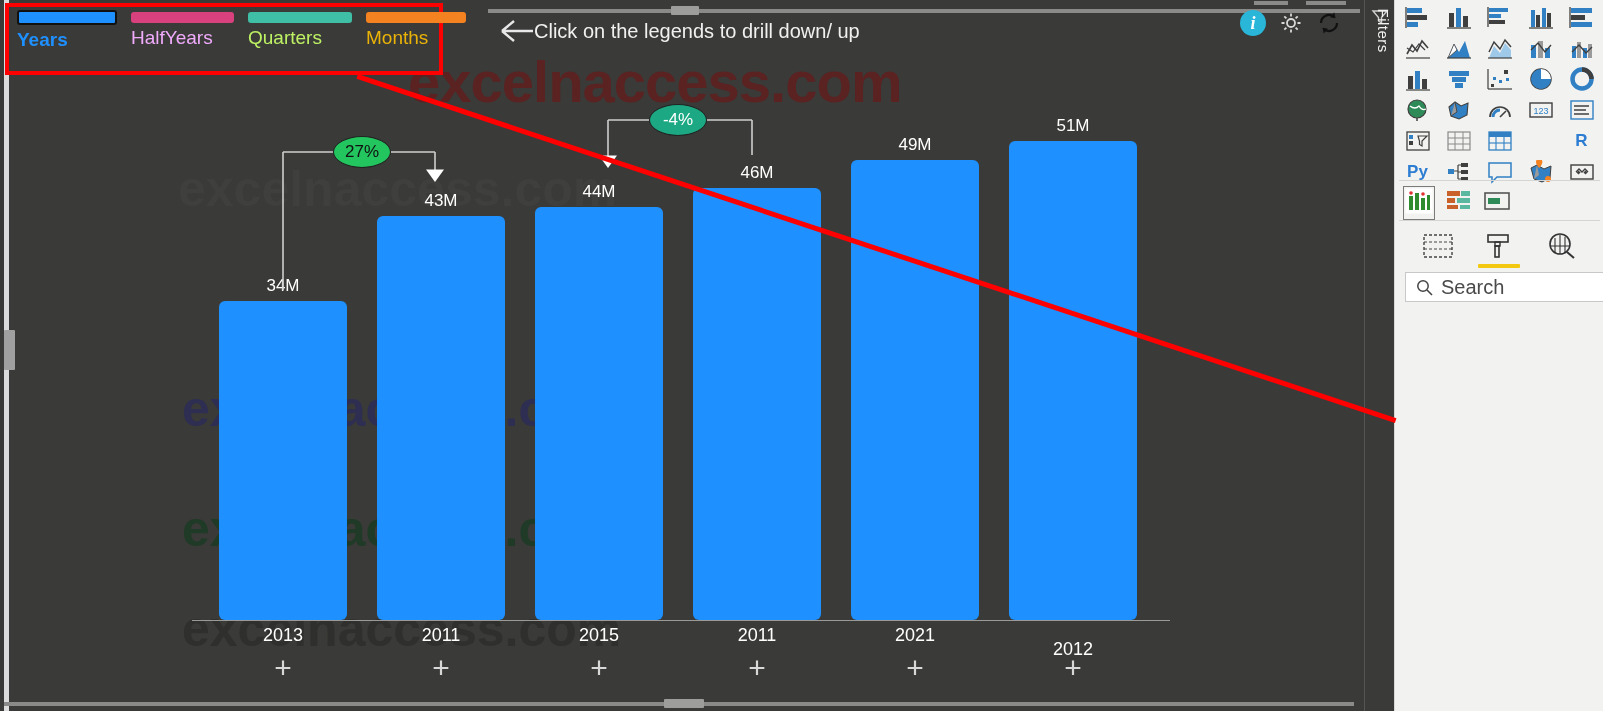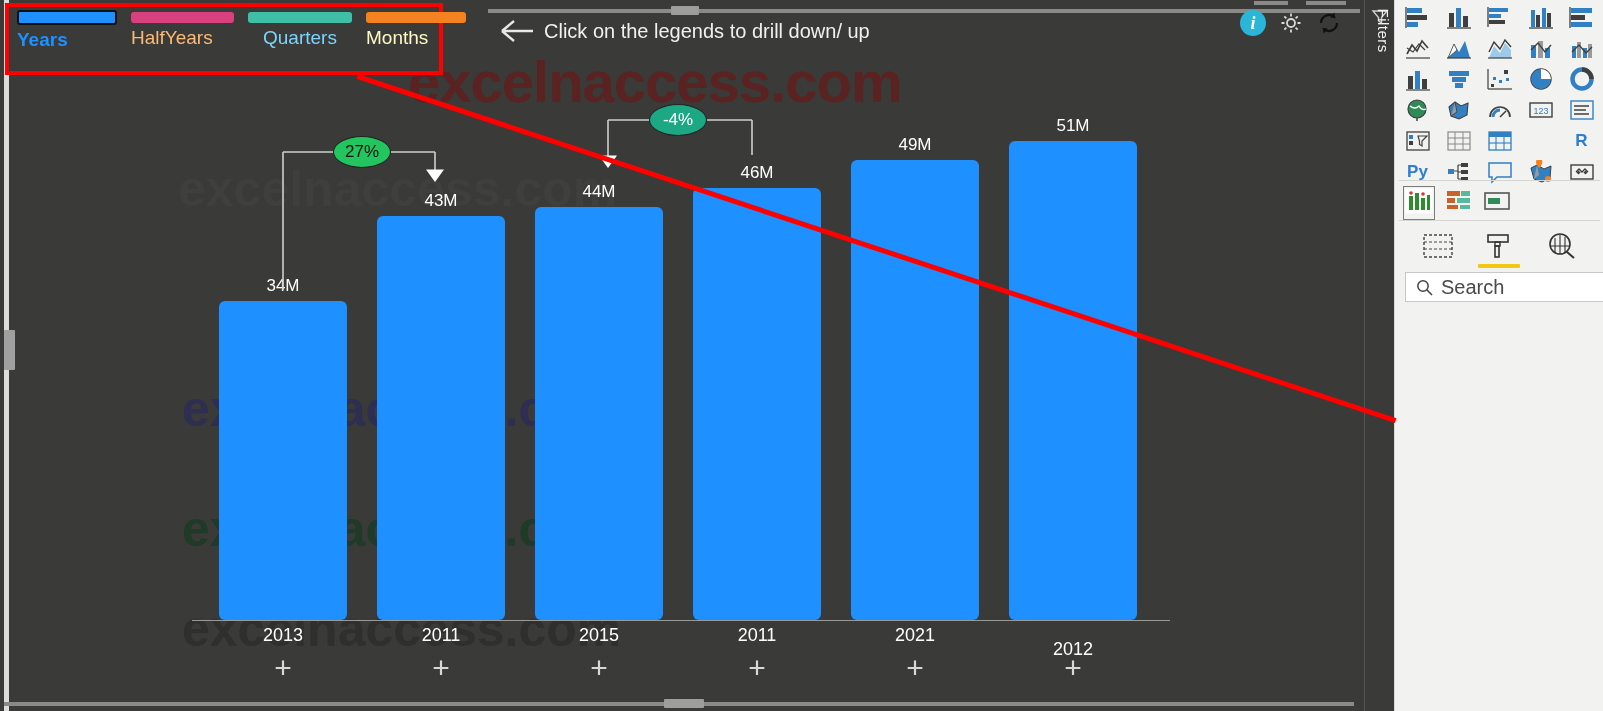--- a/index.html
+++ b/index.html
@@ -78,21 +78,21 @@
   }
   .legend-swatch.sel { border: 2px solid #111; height: 15px; margin-top: -2px; }
   .legend-label {
     font-size: 19px; line-height: 22px; white-space: nowrap;
   }
   .legend-label.sel { font-weight: bold; }
 
   
   .instruction {
     position: absolute; left: 500px; top: 18px;
-    display: flex; align-items: center; gap: 10px;
+    display: flex; align-items: center; 
   }
   .arrow-left { width: 34px; height: 26px; }
   .instruction-text {
     font-size: 20px; color: #f0f0f0; white-space: nowrap;
   }
 
   
   .hdr-icons {
     position: absolute; right: 22px; top: 10px;
     display: flex; align-items: center; gap: 12px;
@@ -326,29 +326,29 @@
     </div>
 
     <div class="legend-box">
       <div class="legend-inner" id="legend-inner">
           <div class="legend-item">
             <div class="legend-swatch sel" style="background: rgb(30, 144, 255); width: 100px;"></div>
             <div class="legend-label sel" style="color: rgb(30, 144, 255);">Years</div>
           </div>
           <div class="legend-item">
             <div class="legend-swatch" style="background: rgb(217, 64, 126); width: 103px;"></div>
-            <div class="legend-label" style="color: #fdba74;">HalfYears</div>
+            <div class="legend-label" style="color: #f0abfc;">HalfYears</div>
           </div>
           <div class="legend-item">
             <div class="legend-swatch" style="background: rgb(63, 191, 165); width: 104px;"></div>
-            <div class="legend-label" style="color: #7dd3fc; margin-left: 15px;">Quarters</div>
+            <div class="legend-label" style="color: #bef264;">Quarters</div>
           </div>
           <div class="legend-item">
             <div class="legend-swatch" style="background: rgb(245, 130, 32); width: 100px;"></div>
-            <div class="legend-label" style="color: #fef9c3;">Months</div>
+            <div class="legend-label" style="color: #eab308;">Months</div>
           </div>
         </div>
     </div>
 
   </div>
 
   <div class="red-line" id="red-diagonal" style="left: 358px; top: 74px; width: 1093.52px; height: 5px; transform: rotate(18.3355deg);"></div>
 
   <div class="filters-rail">
     <svg class="filter-glyph" viewBox="0 0 18 18">

